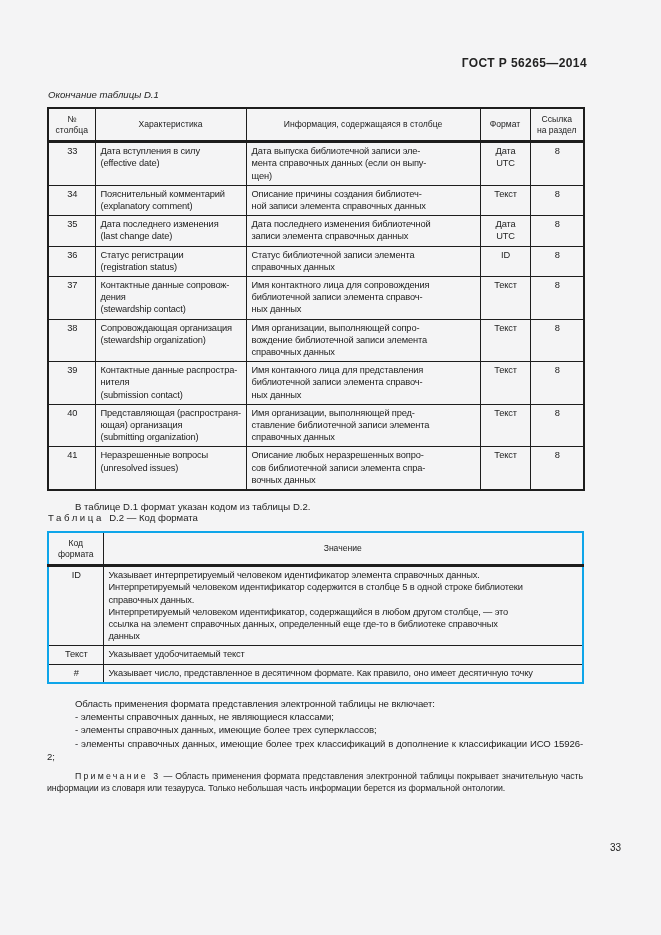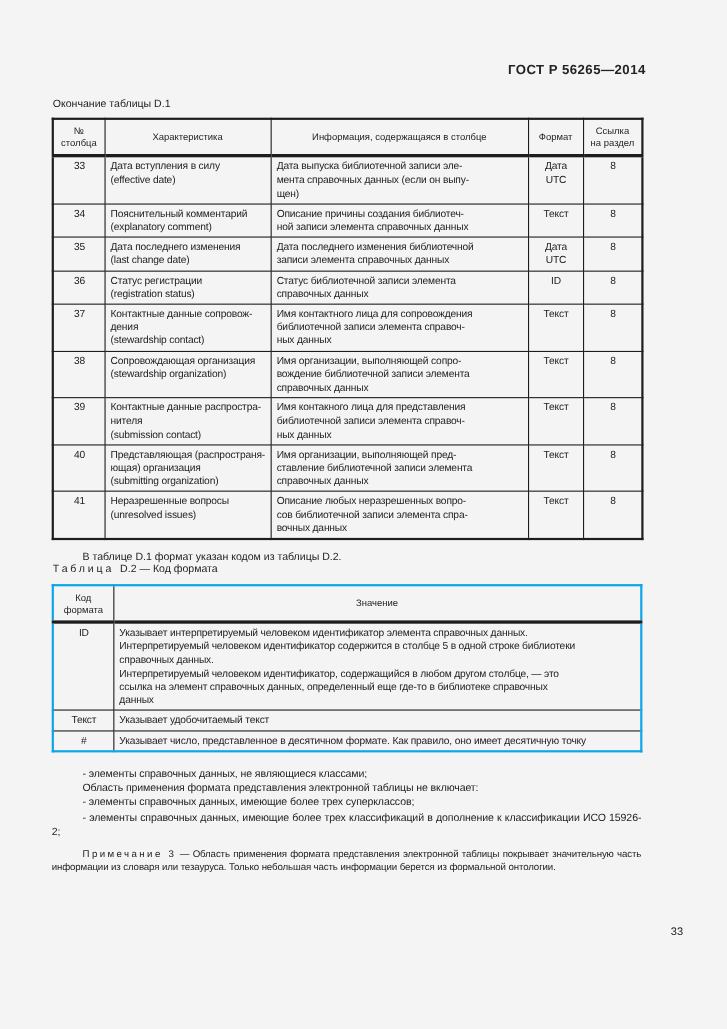--- a/index.html
+++ b/index.html
@@ -12,21 +12,21 @@
     -webkit-font-smoothing: antialiased;
   }
   .page { position: relative; width: 661px; height: 935px; overflow: hidden; }
 
   .gost-header {
     position: absolute; top: 56px; right: 74px;
     font-size: 12px; font-weight: bold; letter-spacing: 0.4px;
   }
   .caption-d1 {
     position: absolute; top: 89px; left: 48px;
-    font-size: 9.6px;
+    font-style: italic; font-size: 9.6px;
   }
   table { border-collapse: collapse; table-layout: fixed; background: transparent; }
   .t1 { position: absolute; top: 107px; left: 47px; width: 536px; }
   .t2 { position: absolute; top: 531px; left: 47px; width: 535px; }
   th, td { border: 1px solid #1d1d1d; }
   .t1, .t2, .t1 td, .t1 th, .t2 td, .t2 th { border-color: #1d1d1d; }
   .t1 { border: 2px solid #1d1d1d; }
   .t2 { border: 2px solid #0ea5e9; }
   th {
     font-weight: normal; font-size: 8.6px; line-height: 10.6px;
@@ -225,22 +225,22 @@
         <td class="cell-value">Указывает удобочитаемый текст</td>
       </tr>
       <tr>
         <td class="cell-code">#</td>
         <td class="cell-value">Указывает число, представленное в десятичном формате. Как правило, оно имеет десятичную точку</td>
       </tr>
     </tbody>
   </table>
 
   <div class="bottom-block">
+    <p>Область применения формата представления электронной таблицы не включает:</p>
     <p>- элементы справочных данных, не являющиеся классами;</p>
-    <p>Область применения формата представления электронной таблицы не включает:</p>
     <p>- элементы справочных данных, имеющие более трех суперклассов;</p>
     <p>- элементы справочных данных, имеющие более трех классификаций в дополнение к классификации ИСО&nbsp;15926-2;</p>
     <p class="note"><span class="note-label">Примечание 3</span> <span>— Область применения формата представления электронной таблицы покрывает значительную часть информации из словаря или тезауруса. Только небольшая часть информации берется из формальной онтологии.</span></p>
   </div>
 
   <div class="page-number">33</div>
 
 </div>
 
 </body></html>

